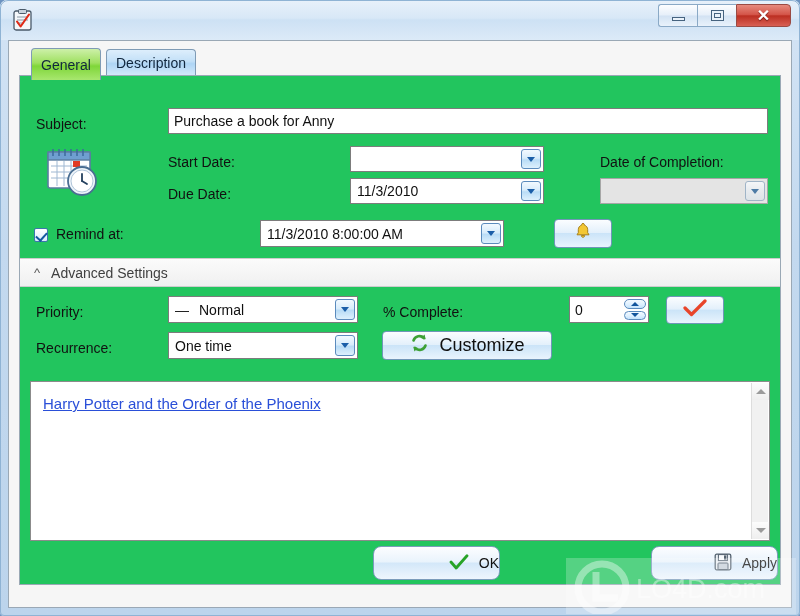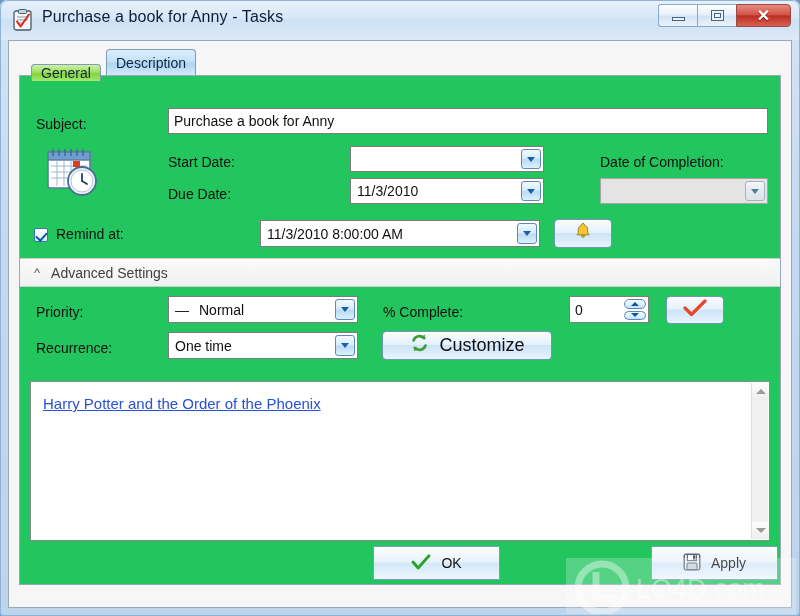--- a/index.html
+++ b/index.html
@@ -131,22 +131,22 @@
     border: 1px solid #7f9bb5;
     border-bottom: none;
     border-radius: 4px 4px 0 0;
     cursor: pointer;
     color: #10263d;
   }
   .tab.general {
     left: 22px;
     background: linear-gradient(to bottom, #cdf0a9 0%, #9fe060 45%, #7fd639 55%, #a8e76f 100%);
     z-index: 3;
-    height: 17px;
-    top: 23px;
+    height: 32px;
+    top: 7px;
   }
   .tab.description {
     left: 97px;
     background: linear-gradient(to bottom, #ddeefc 0%, #c3e0f7 45%, #aed5f5 55%, #d3e9fb 100%);
     z-index: 2;
   }
 
   
   .panel {
     position: absolute;
@@ -342,23 +342,23 @@
     border-left: 5px solid transparent;
     border-right: 5px solid transparent;
     border-top: 5px solid #9a9a9a;
   }
 
   
   .footer-btn {
     position: absolute;
     height: 34px;
     border: 1px solid #7b9cbb;
-    border-radius: 0;
+    border-radius: 8px;
     background: linear-gradient(to bottom, #fcfdff 0%, #e9f3fc 47%, #d3e7f9 50%, #eef6fd 100%);
-    display: flex; align-items: center; justify-content: center;
+    display: flex; align-items: center; justify-content: flex-end;
     gap: 10px;
     font-size: 14px;
     color: #101010;
     cursor: pointer;
   }
 
   
   .watermark {
     position: absolute;
     right: 4px; bottom: 2px;
@@ -378,21 +378,20 @@
       <svg width="21" height="22" viewBox="0 0 21 22">
         <rect x="2" y="2" width="17" height="19" rx="2" fill="#f4f7fa" stroke="#4a5a6a" stroke-width="1.3"></rect>
         <rect x="6.5" y="0.5" width="8" height="4" rx="1" fill="#c9d4de" stroke="#4a5a6a" stroke-width="1"></rect>
         <line x1="5" y1="8" x2="16" y2="8" stroke="#8c99a6" stroke-width="1"></line>
         <line x1="5" y1="11" x2="16" y2="11" stroke="#8c99a6" stroke-width="1"></line>
         <line x1="5" y1="14" x2="12" y2="14" stroke="#8c99a6" stroke-width="1"></line>
         <path d="M5 12.5 L8.6 17.5 L17 5.5" fill="none" stroke="#e02b18" stroke-width="2.1" stroke-linecap="round" stroke-linejoin="round"></path>
       </svg>
     </span>
 
-    <span class="title-text">Purchase a book for Anny  - Tasks</span>
 
     <div class="winbtns">
       <div class="winbtn min">
         <div class="glyph-min"></div>
       </div>
       <div class="winbtn max">
         <div class="glyph-max"></div>
       </div>
       <div class="winbtn close">
         <span class="glyph-close">✕</span>
@@ -469,21 +468,21 @@
       <div class="combo disabled" style="left:580px; top:102px; width:168px; height:26px;">
         <span></span>
         <span class="combo-btn">
           <span class="caret"></span>
         </span>
       </div>
 
       <span class="cbox" style="left:14px; top:152px;"></span>
       <span class="lbl" style="left:36px; top:150px;">Remind at:</span>
 
-      <div class="combo" style="left:240px; top:144px; width:280px; height:27px;">
+      <div class="combo" style="left:240px; top:144px; width:244px; height:27px;">
         <span>11/3/2010 8:00:00 AM</span>
         <span class="combo-btn">
           <span class="caret"></span>
         </span>
       </div>
 
       <div class="btn" style="left:534px; top:143px; width:58px; height:29px;">
         <span>
           <svg width="20" height="20" viewBox="0 0 20 20">
             <path d="M10 2.4c-.8 0-1.4.6-1.4 1.3v.5C6.6 4.7 5.3 6.5 5.3 8.7v3l-1.3 2.1h12l-1.3-2.1v-3c0-2.2-1.3-4-3.3-4.5v-.5c0-.7-.6-1.3-1.4-1.3z" fill="#f3c734" stroke="#a8811a" stroke-width="1"></path>

